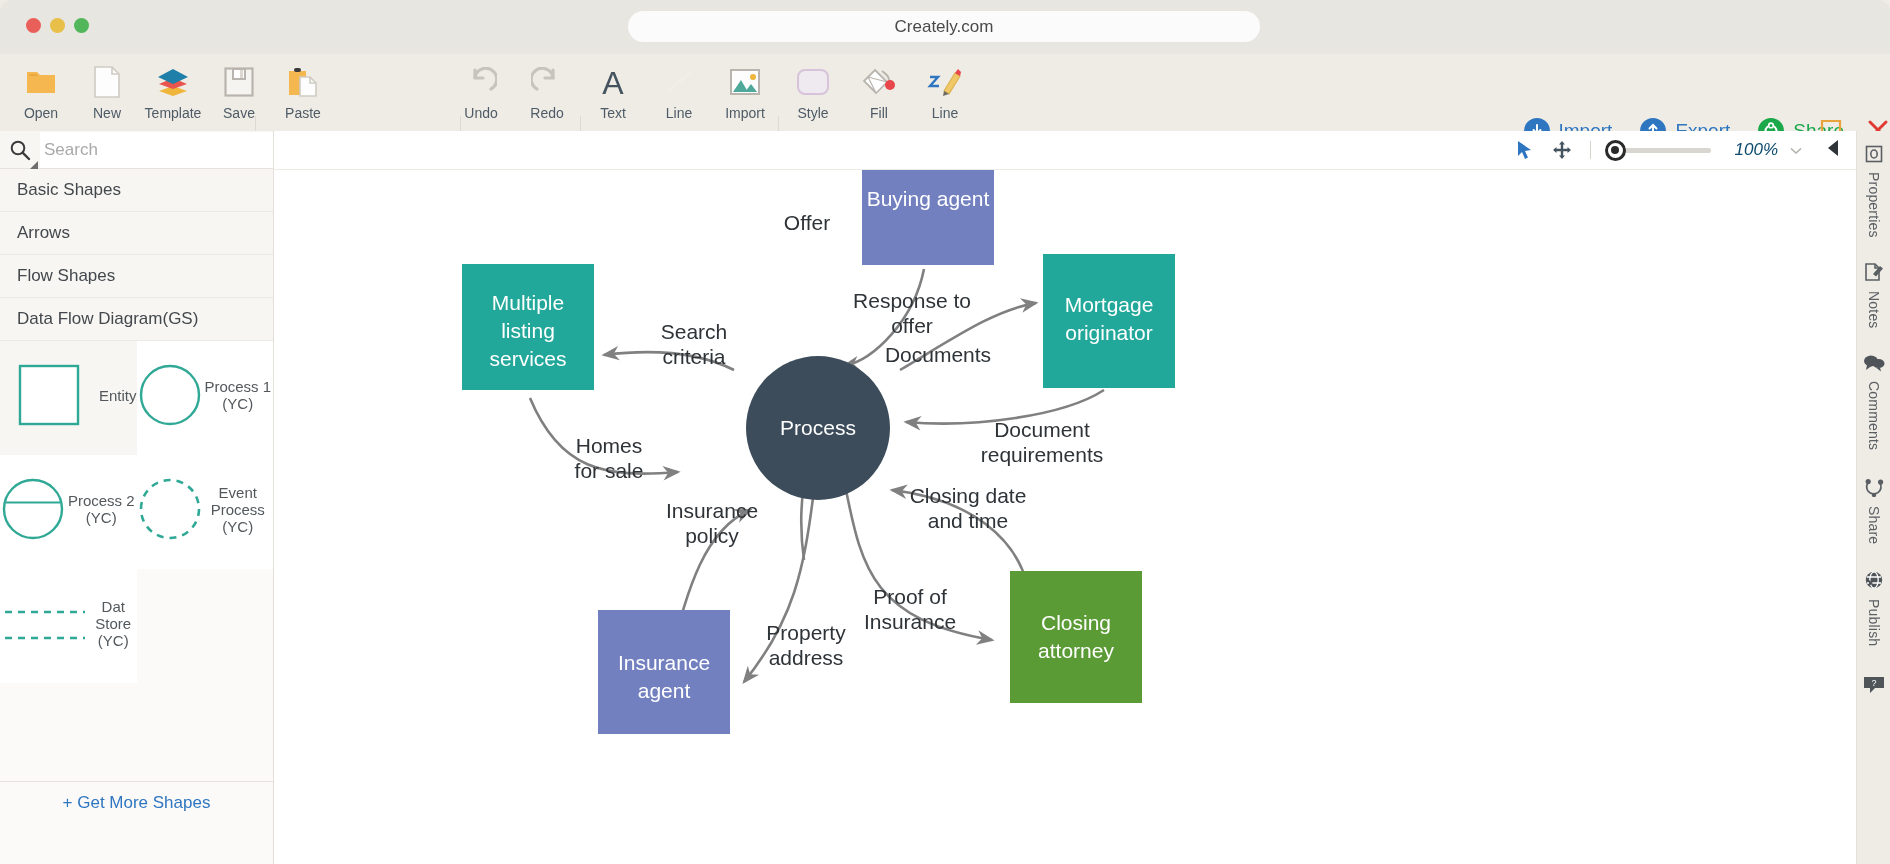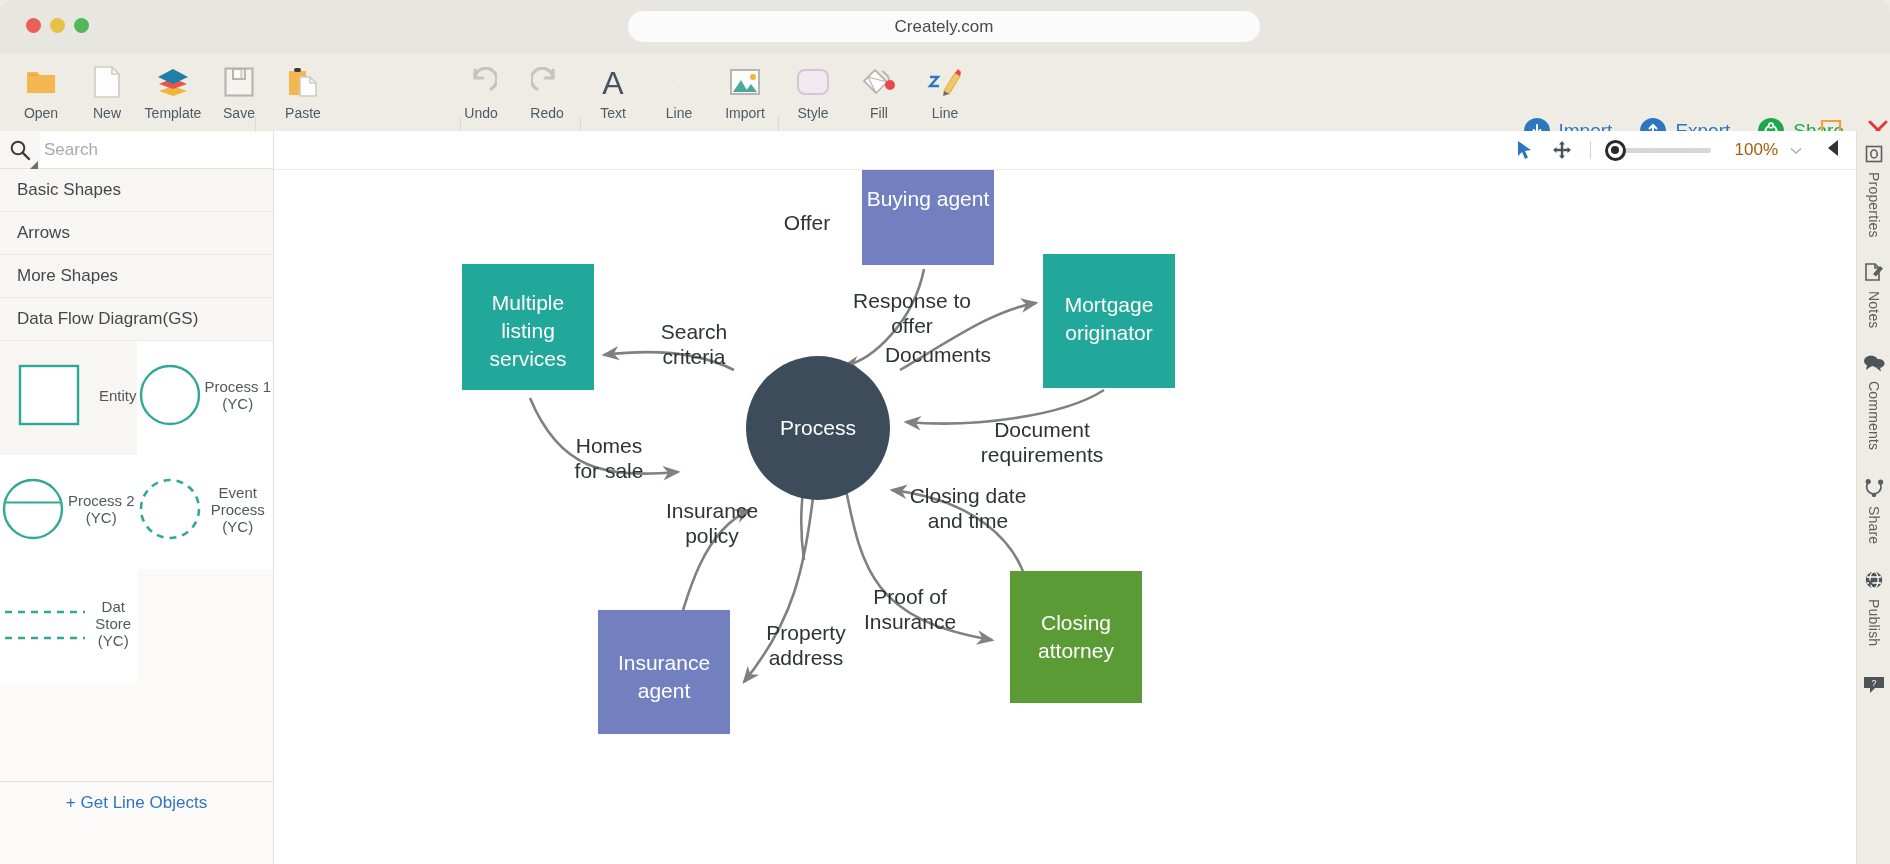--- a/index.html
+++ b/index.html
@@ -126,21 +126,21 @@
   .zoom-track {
     position: relative; margin-left: 20px; width: 100px; height: 5px;
     background: #d9d6d1; border-radius: 3px;
   }
   .zoom-knob {
     position: absolute; left: -6px; top: -8px; width: 21px; height: 21px;
     border-radius: 50%; border: 3px solid #2a2a2a; background: #ffffff;
     display: flex; align-items: center; justify-content: center; cursor: pointer;
   }
   .zoom-knob::after { content: ""; width: 8px; height: 8px; border-radius: 50%; background: #2a2a2a; }
-  .zoom-val { margin-left: 24px; font-size: 17px; color: #a16207; }
+  .zoom-val { margin-left: 24px; font-size: 17px; color: #0c4a6e; font-style: italic; }
   .mini-caret { margin-left: 12px; }
   .collapse-arrow { margin-left: 24px; margin-right: 16px; cursor: pointer; }
 
   
   .canvas {
     position: absolute; left: 274px; top: 170px; width: 1582px; height: 694px;
     background: #ffffff; overflow: hidden;
   }
   .canvas svg { position: absolute; left: 0; top: 0; }
   .node-label {
@@ -406,21 +406,21 @@
       <span class="caret-mark"></span>
     </div>
 
     <div class="cat">
       <span>Basic Shapes</span>
     </div>
     <div class="cat">
       <span>Arrows</span>
     </div>
     <div class="cat">
-      <span>More Shapes</span>
+      <span>Flow Shapes</span>
     </div>
     <div class="cat">
       <span>Data Flow Diagram(GS)</span>
     </div>
 
     <div class="shape-grid">
       <div class="shape-cell sel">
         <span class="art">
           <svg width="66" height="66" viewBox="0 0 66 66">
             <rect x="4" y="4" width="58" height="58" fill="#ffffff" stroke="#2fa895" stroke-width="2.4"></rect>
@@ -458,21 +458,21 @@
           <svg width="90" height="54" viewBox="0 0 90 54">
             <path d="M5 16 H85" stroke="#2fa895" stroke-width="2.6" stroke-dasharray="7 6"></path>
             <path d="M5 42 H85" stroke="#2fa895" stroke-width="2.6" stroke-dasharray="7 6"></path>
           </svg>
         </span>
         <span class="cap">Dat Store (YC)</span>
       </div>
     </div>
 
     <div class="getmore">
-      <span>+ Get Line Objects</span>
+      <span>+ Get More Shapes</span>
     </div>
     <div class="sidebar-foot"></div>
   </div>
 
   <div class="canvas-topbar">
     <span class="ct-item">
       <svg width="18" height="20" viewBox="0 0 18 20">
         <path d="M2 1 L2 16 L6 12 L9 19 L12 17.6 L9 11 L15 10z" fill="#2f76c0"></path>
       </svg>
     </span>

